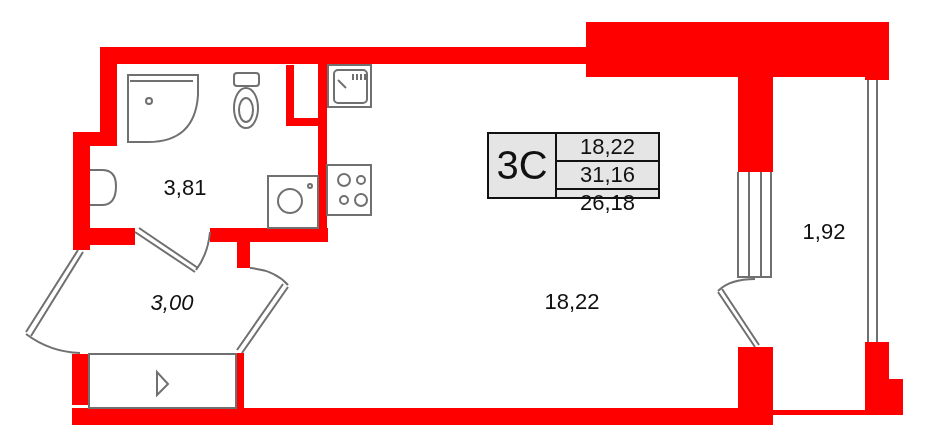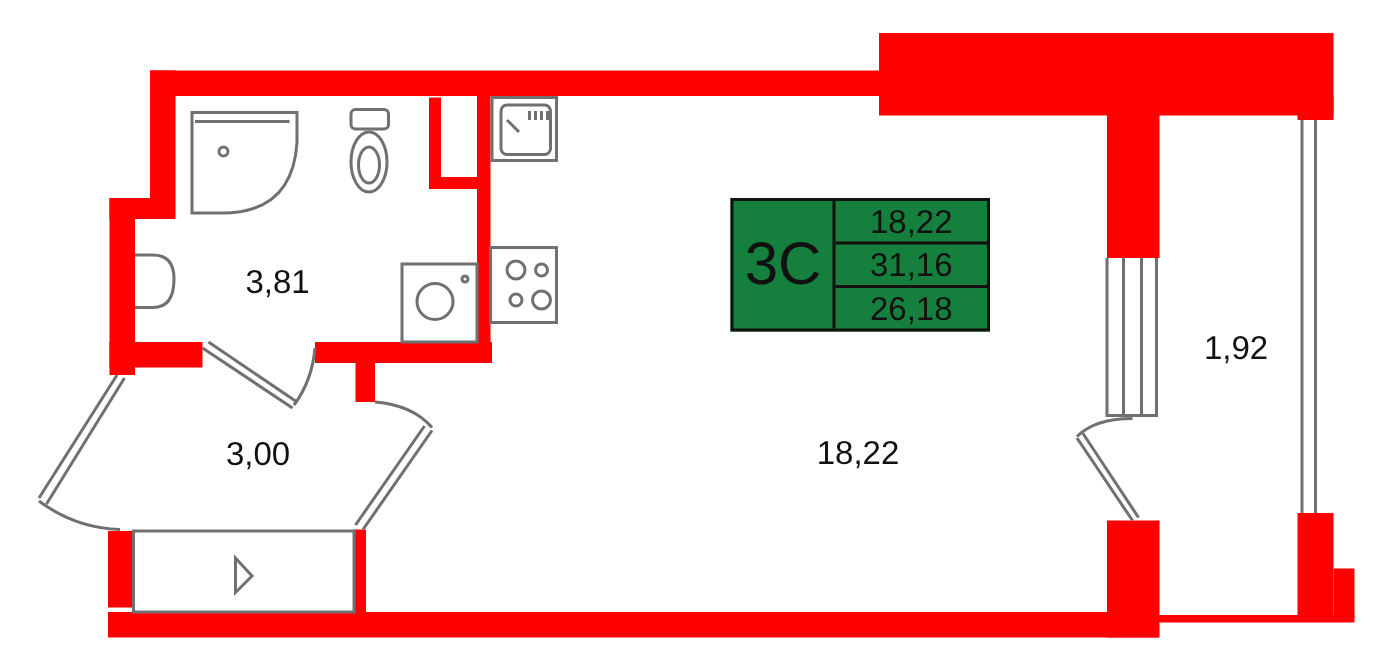--- a/index.html
+++ b/index.html
@@ -1,22 +1,22 @@
 <!DOCTYPE html>
 <html><head>
 <meta charset="utf-8">
 <style>
   html, body { margin: 0; padding: 0; background: #ffffff; }
   body { width: 925px; height: 446px; position: relative; overflow: hidden;
          font-family: "Liberation Sans", sans-serif; }
   #plan { position: absolute; left: 0; top: 0; }
   .room-label { position: absolute; font-size: 22px; color: #111; transform: translate(-50%, -50%);
                 white-space: nowrap; }
-  #legend { position: absolute; left: 487px; top: 132px; width: 173px; height: 89px;
-            border: 2px solid #111; box-sizing: border-box; display: flex; background: #15803d; }
+  #legend { position: absolute; left: 487px; top: 132px; width: 173px; height: 67px;
+            border: 2px solid #111; box-sizing: border-box; display: flex; background: #e5e5e5; }
   #legend .type { width: 66px; border-right: 2px solid #111; display: flex; align-items: center;
                   justify-content: center; font-size: 40px; color: #111; }
   #legend .areas { flex: 1; display: flex; flex-direction: column; }
   #legend .areas div { flex: 1; display: flex; align-items: center; justify-content: center;
                        font-size: 22px; color: #111; border-bottom: 2px solid #111; }
   #legend .areas div:last-child { border-bottom: none; }
 </style>
 </head>
 <body>
 
@@ -88,21 +88,21 @@
 
     <path d="M738 172 L738 277 L771 277 L771 172 M749 172 L749 277 M761 172 L761 277"></path>
     <path d="M718 292 L755 347 M722 289 L759 345"></path>
     <path d="M718 291 Q730 279 755 279"></path>
 
     <path d="M868 80 L868 342 M877 80 L877 342"></path>
   </g>
 </svg>
 
 <div class="room-label" style="left:185px; top:188px;">3,81</div>
-<div class="room-label" style="left:172px; top:303px;">3,00</div>
+<div class="room-label" style="left:172px; top:303px;font-style:italic;">3,00</div>
 <div class="room-label" style="left:572px; top:302px;">18,22</div>
 <div class="room-label" style="left:824px; top:232px;">1,92</div>
 
 <div id="legend">
   <div class="type">3С</div>
   <div class="areas">
     <div>18,22</div>
     <div>31,16</div>
     <div>26,18</div>
   </div>

